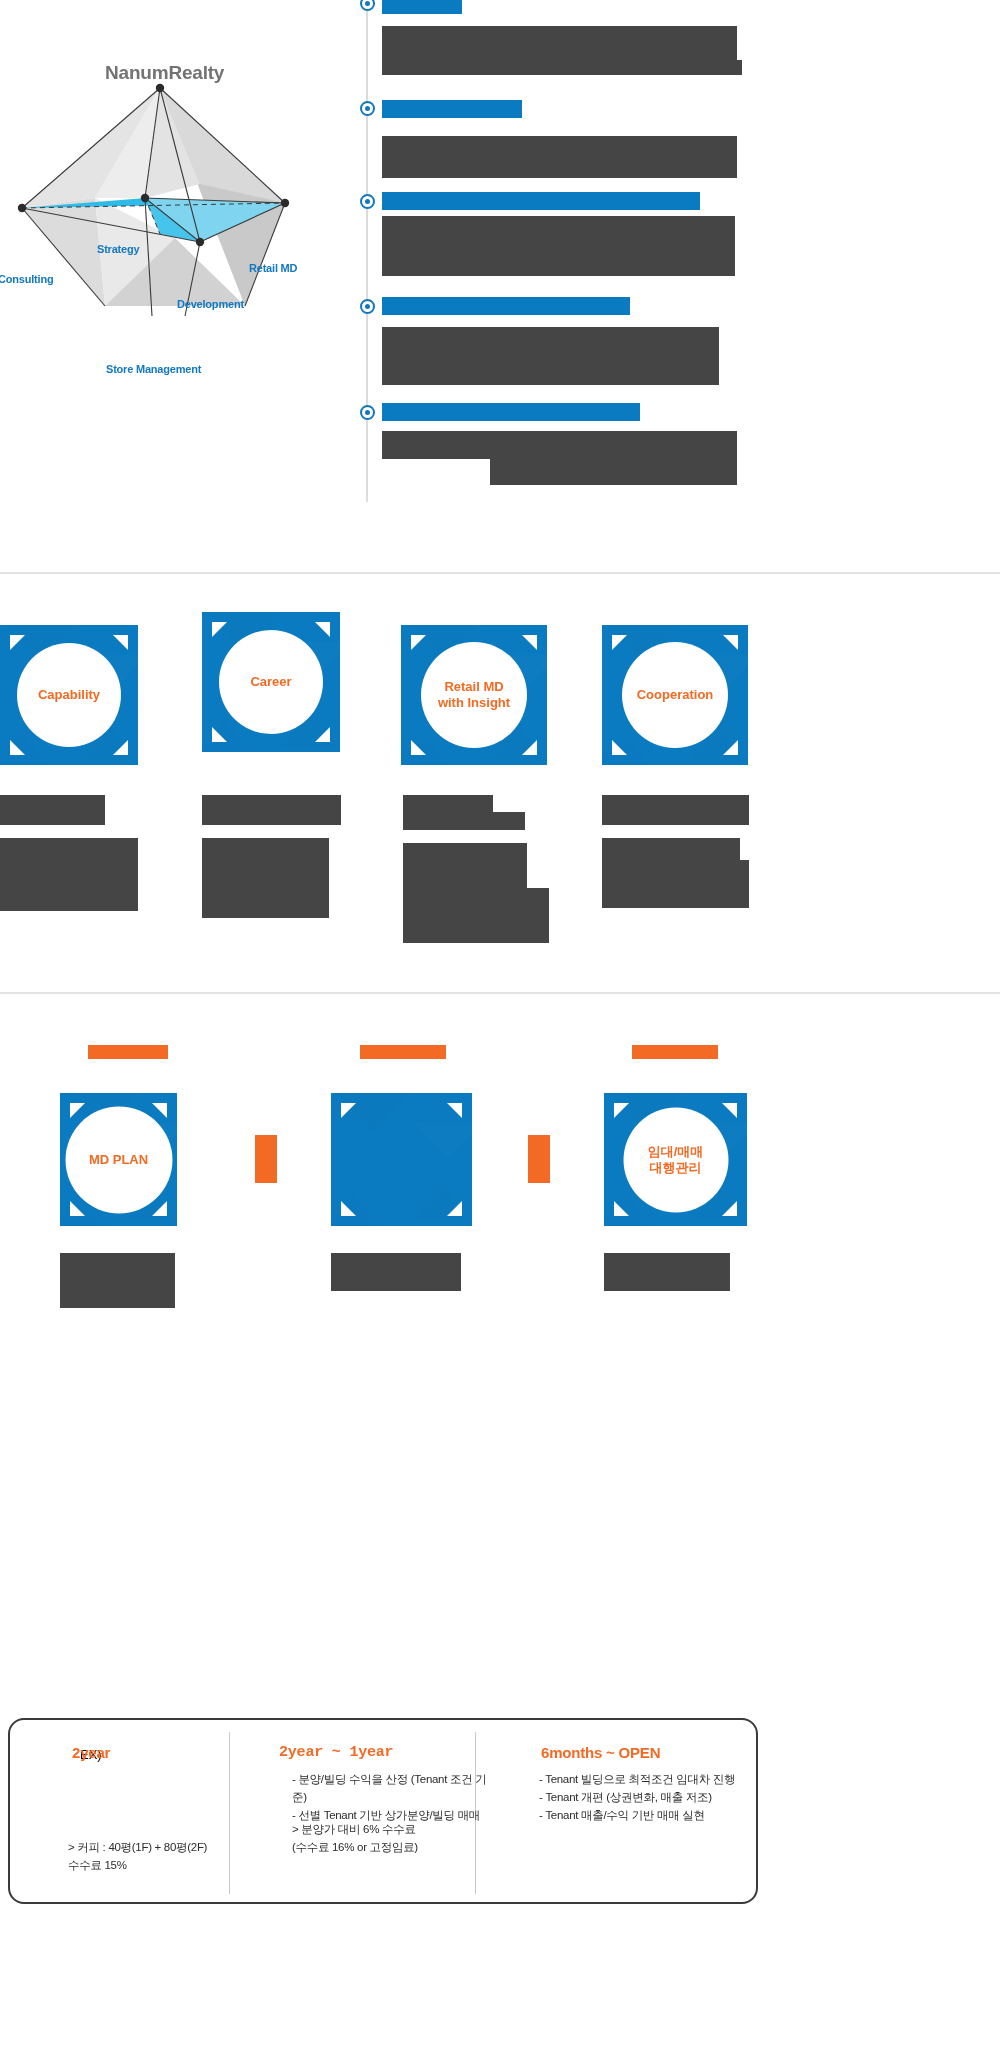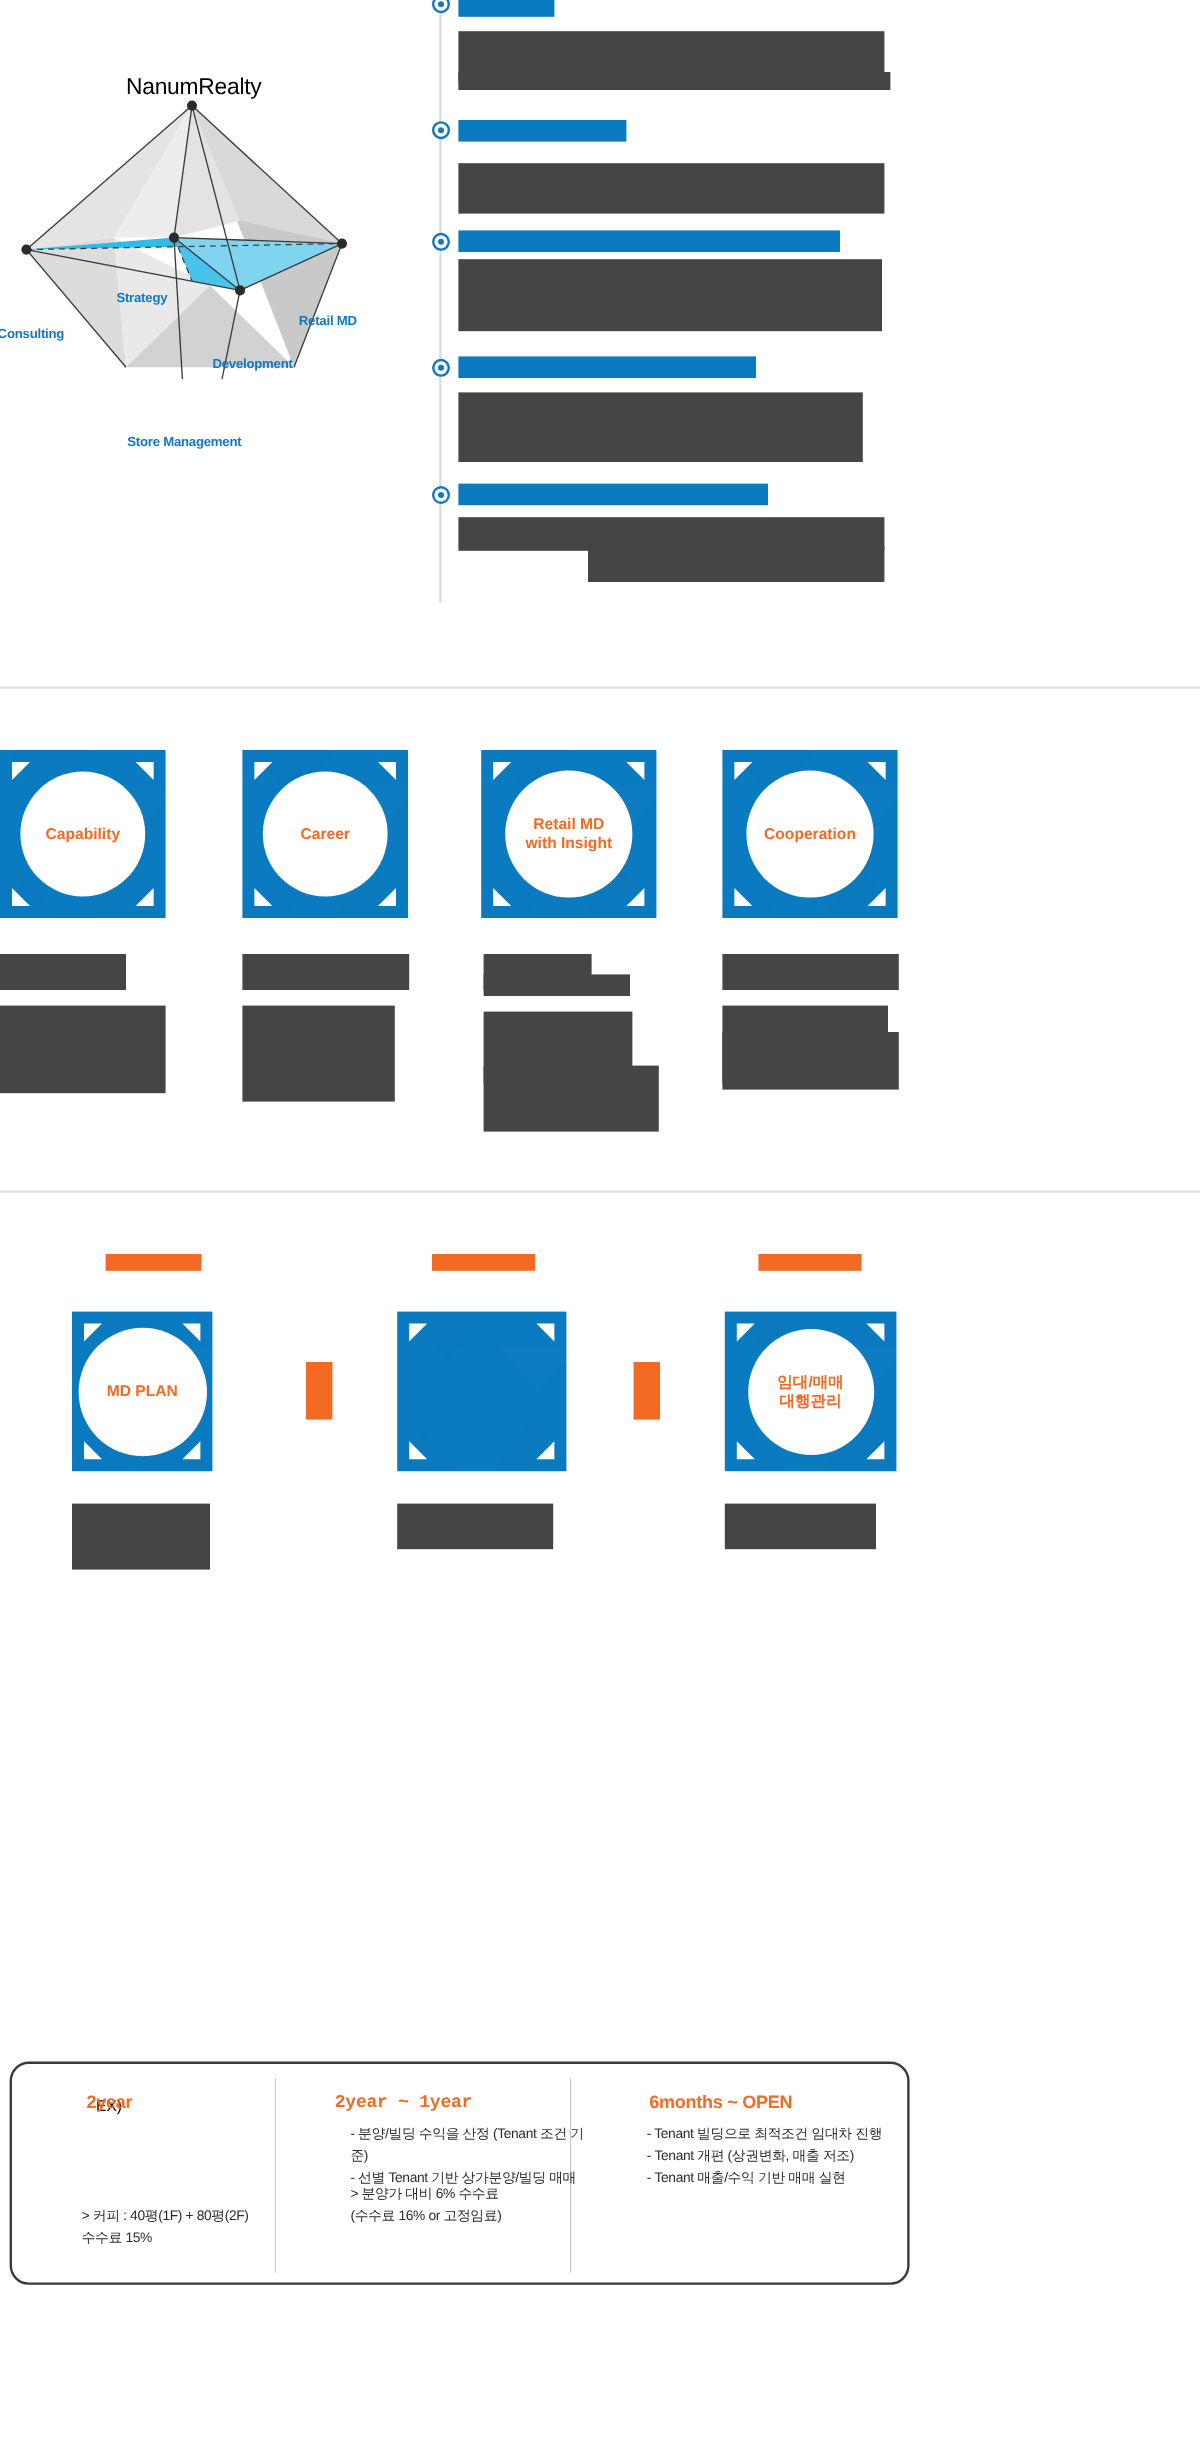--- a/index.html
+++ b/index.html
@@ -14,21 +14,21 @@
 
   
   .hero { position: absolute; left: 0; top: 0; width: 1000px; height: 570px; }
 
   .octa-wrap {
     position: absolute; left: 0px; top: 66px;
     width: 330px; height: 250px;
   }
   .brand-title {
     position: absolute; left: 105px; top: 62px;
-    font-size: 19px; font-weight: normal; color: #000000;
+    font-size: 19px; font-weight: bold; color: #737373;
     letter-spacing: -0.2px; z-index: 5;
   }
   .node-label {
     position: absolute; font-size: 11px; font-weight: bold;
     color: #1278c0; letter-spacing: -0.2px; white-space: nowrap; z-index: 6;
   }
   .lbl-strategy  { left: 97px;  top: 177px; }
   .lbl-consult   { left: -2px;  top: 207px; }
   .lbl-retail    { left: 249px; top: 196px; }
   .lbl-devel     { left: 177px; top: 232px; }
@@ -212,21 +212,21 @@
       <span class="tri t4"></span>
       <span class="corner c-tl"></span>
       <span class="corner c-tr"></span>
       <span class="corner c-bl"></span>
       <span class="corner c-br"></span>
       <span class="circle" style="width:104px;height:104px;font-size:13px;">Capability</span>
     </div>
     <div class="bar-grey" style="left:0px;  top:795px; width:105px; height:30px;"></div>
     <div class="bar-grey" style="left:0px;  top:838px; width:138px; height:73px;"></div>
 
-    <div class="tile" style="left:202px; top:625px; width:138px; height:140px;">
+    <div class="tile" style="left:202px; top:612px; width:138px; height:140px;">
       <span class="tri t1"></span>
       <span class="tri t2"></span>
       <span class="tri t3"></span>
       <span class="tri t4"></span>
       <span class="corner c-tl"></span>
       <span class="corner c-tr"></span>
       <span class="corner c-bl"></span>
       <span class="corner c-br"></span>
       <span class="circle" style="width:104px;height:104px;font-size:13px;">Career</span>
     </div>

